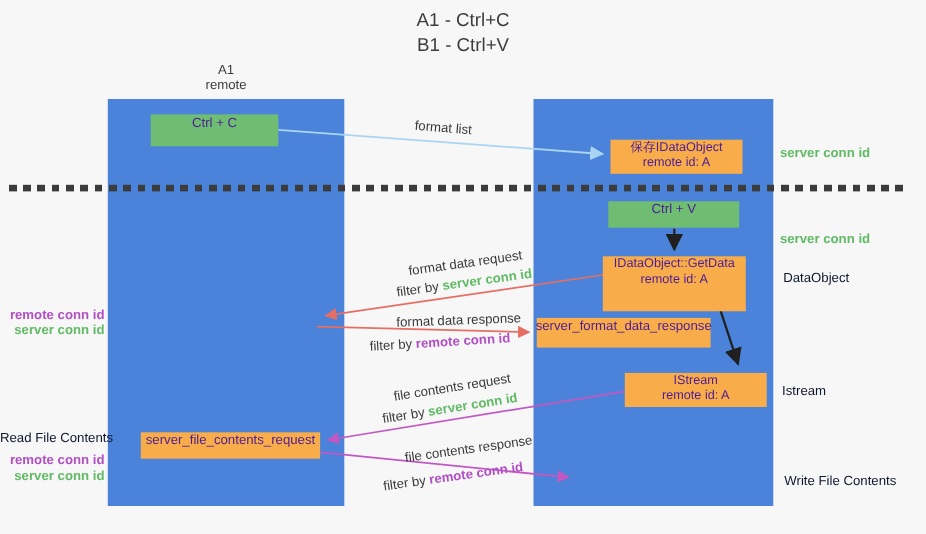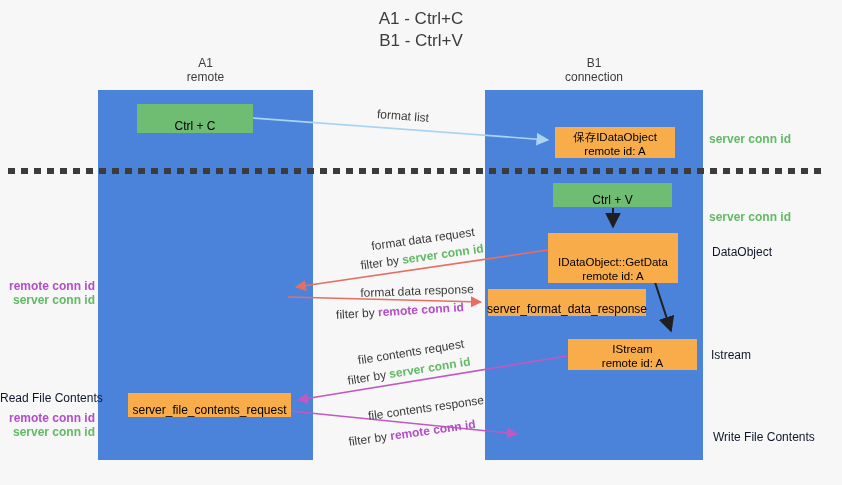--- a/index.html
+++ b/index.html
@@ -25,22 +25,22 @@
   .column{position:absolute;top:90px;height:370px;background:#4a83d9;}
   #col-a1{left:98px;width:215px;}
   #col-b1{left:485px;width:218px;}
   .dotted{
     position:absolute;top:168px;left:8px;width:817px;height:6px;
     background:repeating-linear-gradient(to right,#3b3b3b 0 7px,transparent 7px 13px);
   }
   svg.arrows{position:absolute;top:0;left:0;pointer-events:none;}
   .box{
     position:absolute;display:flex;flex-direction:column;
-    align-items:center;justify-content:flex-end;
-    color:#000000;text-align:center;font-size:12px;line-height:14px;
+    align-items:center;justify-content:flex-start;
+    color:#4c1d95;text-align:center;font-size:12px;line-height:14px;
   }
   .box.green{background:#6fbd72;}
   .box.orange{background:#f9ad4a;}
   .box .l2{font-size:11.5px;}
   #box-ctrl-c{left:137px;top:104px;width:116px;height:29px;}
   #box-save-dataobject{left:555px;top:127px;width:120px;height:31px;font-size:11.5px;}
   #box-ctrl-v{left:553px;top:183px;width:119px;height:24px;}
   #box-getdata{left:548px;top:233px;width:130px;height:50px;font-size:11.5px;}
   #box-format-request{left:130px;top:280px;width:157px;height:24px;}
   #box-format-response{left:488px;top:289px;width:158px;height:27px;}
@@ -83,24 +83,20 @@
 
   <div class="title">
     <div>A1 - Ctrl+C</div>
     <div>B1 - Ctrl+V</div>
   </div>
 
   <div class="col-header" id="hdr-a1">
     <div>A1</div>
     <div>remote</div>
   </div>
-  <div class="col-header" id="hdr-b1">
-    <div>B1</div>
-    <div>connection</div>
-  </div>
 
   <div class="column" id="col-a1"></div>
   <div class="column" id="col-b1"></div>
 
   <div class="dotted"></div>
 
   <svg class="arrows" width="842" height="485" viewBox="0 0 842 485">
     <defs>
       <marker id="m-blue" viewBox="0 0 10 10" refX="9" refY="5" markerWidth="8" markerHeight="8" orient="auto">
         <path d="M0,0 L10,5 L0,10 Z" fill="#aad5f2"></path>

